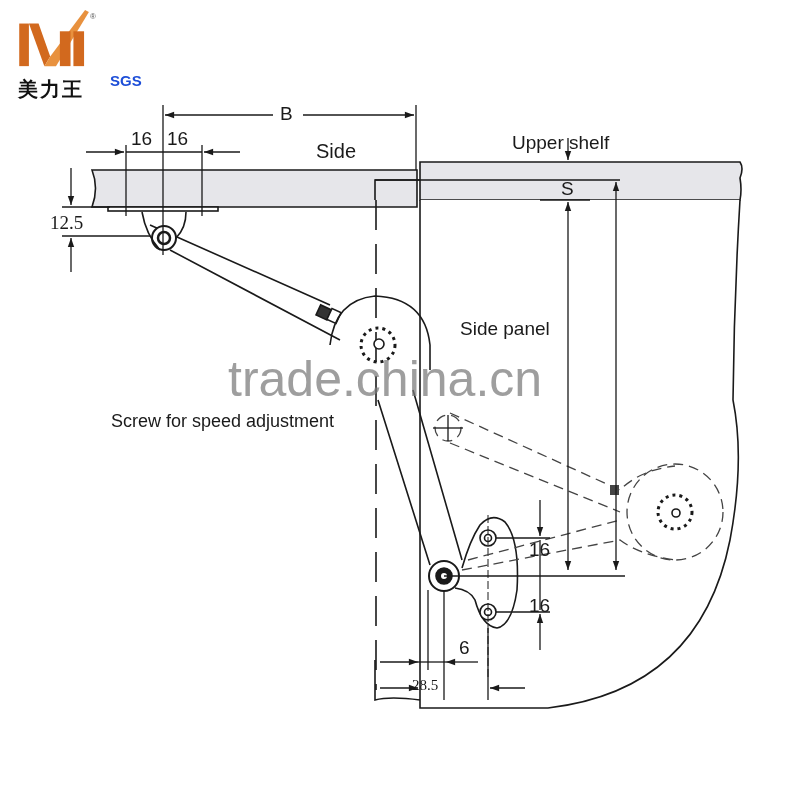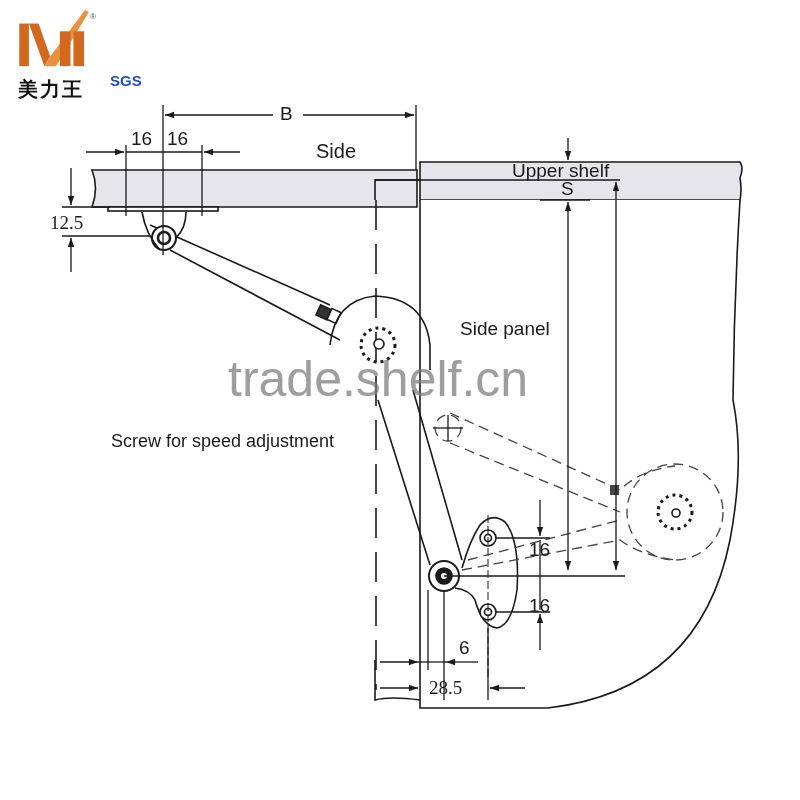--- a/index.html
+++ b/index.html
@@ -127,28 +127,28 @@
       <line x1="488" y1="628" x2="488" y2="700" stroke-width="1.3"></line>
       <line x1="380" y1="662" x2="418" y2="662" marker-end="url(#arr)" stroke-width="1.3"></line>
       <line x1="478" y1="662" x2="446" y2="662" marker-end="url(#arr)" stroke-width="1.3"></line>
       <line x1="418" y1="662" x2="446" y2="662" stroke-width="1.3"></line>
       <line x1="380" y1="688" x2="418" y2="688" marker-end="url(#arr)" stroke-width="1.3"></line>
       <line x1="525" y1="688" x2="490" y2="688" marker-end="url(#arr)" stroke-width="1.3"></line>
     </g>
   </svg>
 
   <span class="lbl" style="left:316px; top:140px; font-size:20px;">Side</span>
-  <span class="lbl" style="left:512px; top:132px; font-size:19px;margin-top:28px;">Upper shelf</span>
+  <span class="lbl" style="left:512px; top:132px; font-size:19px;">Upper shelf</span>
   <span class="lbl" style="left:460px; top:318px; font-size:19px;text-align:center;">Side panel</span>
-  <span class="lbl" style="left:111px; top:411px; font-size:18px;margin-top:20px;">Screw for speed adjustment</span>
+  <span class="lbl" style="left:111px; top:411px; font-size:18px;">Screw for speed adjustment</span>
 
   <span class="dim" style="left:280px; top:103px; font-size:19px; font-family:'Liberation Sans',sans-serif;">B</span>
   <span class="dim" style="left:131px; top:128px; font-size:19px; font-family:'Liberation Sans',sans-serif;">16</span>
   <span class="dim" style="left:167px; top:128px; font-size:19px; font-family:'Liberation Sans',sans-serif;">16</span>
   <span class="dim" style="left:50px; top:212px; font-size:19px;">12.5</span>
   <span class="dim" style="left:561px; top:178px; font-size:19px; font-family:'Liberation Sans',sans-serif;">S</span>
   <span class="dim" style="left:529px; top:539px; font-size:19px; font-family:'Liberation Sans',sans-serif;">16</span>
   <span class="dim" style="left:529px; top:595px; font-size:19px; font-family:'Liberation Sans',sans-serif;">16</span>
   <span class="dim" style="left:459px; top:637px; font-size:19px; font-family:'Liberation Sans',sans-serif;">6</span>
-  <span class="dim" style="left:429px; top:677px; font-size:19px;">28.5</span>
+  <span class="dim" style="left:412px; top:677px; font-size:15px;">28.5</span>
 
-  <span class="watermark">trade.shelf.cn</span>
+  <span class="watermark">trade.china.cn</span>
 </div>
 
 </body></html>

